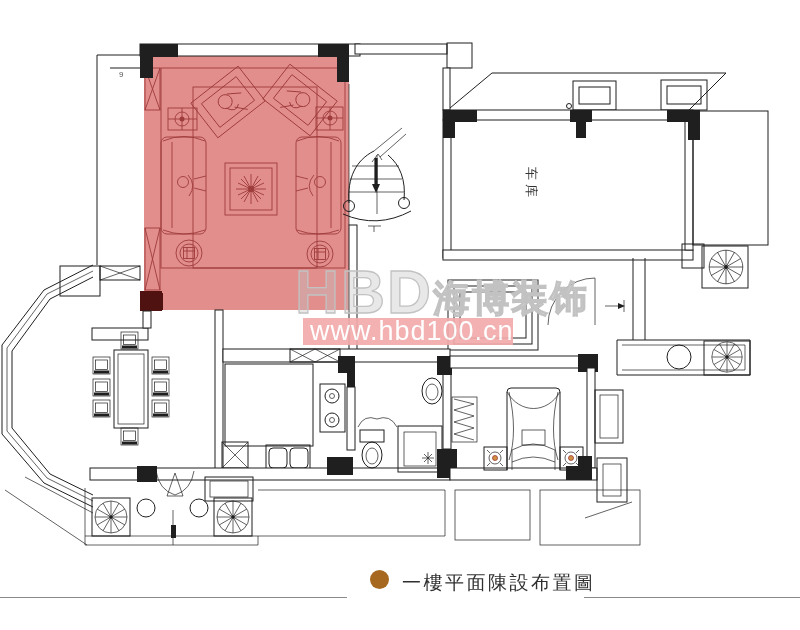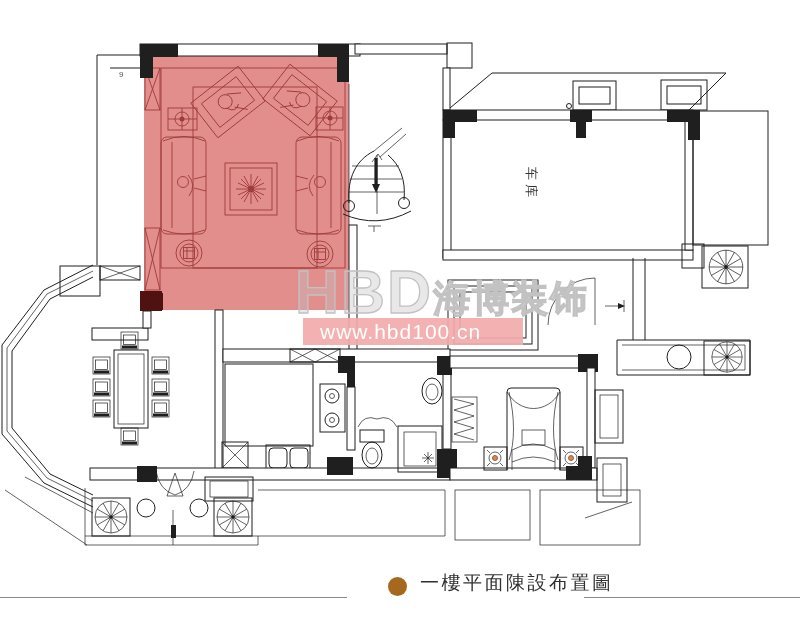--- a/index.html
+++ b/index.html
@@ -17,24 +17,24 @@
   .hl{fill:var(--highlight);stroke:none}
   .lampc{fill:var(--lamp);stroke:var(--furn);stroke-width:.8}
   text.lbl{fill:#333;font-size:13px;letter-spacing:4px;font-family:"Liberation Sans",sans-serif}
   text.dim{fill:#555;font-size:8px;font-family:"Liberation Sans",sans-serif}
   
   .wm{position:absolute;left:295px;top:266px;white-space:nowrap;font-weight:bold;
       color:rgba(195,195,195,.38);-webkit-text-stroke:1.3px var(--wmtext);letter-spacing:2px}
   .wm .lat{font-size:61px;line-height:52px;vertical-align:-2px}
   .wm .cjk{font-size:37px;line-height:52px}
   .wm-bar{position:absolute;left:303px;top:318px;width:203px;height:27px;background:var(--wmbar);
-      color:#fff;font-size:21px;line-height:27px;letter-spacing:1px;padding-left:17px;
+      color:#fff;font-size:27px;line-height:27px;letter-spacing:1px;padding-left:7px;
       white-space:nowrap;overflow:visible;opacity:.92}
   
-  .caption{position:absolute;left:388px;top:570px;display:flex;align-items:flex-end;gap:13px}
+  .caption{position:absolute;left:370px;top:570px;display:flex;align-items:flex-start;gap:13px}
   .bullet{width:19px;height:19px;border-radius:50%;background:var(--bullet)}
   .cap-text{font-size:19px;letter-spacing:2.5px;color:var(--captext);font-weight:500}
   .rule{position:absolute;top:597px;border-top:1px solid #8a8a8a;height:0}
   .rule.left{left:0;width:347px}
   .rule.right{left:584px;width:216px}
 </style>
 </head>
 <body>
 
 <svg width="800" height="630" viewBox="0 0 800 630">

